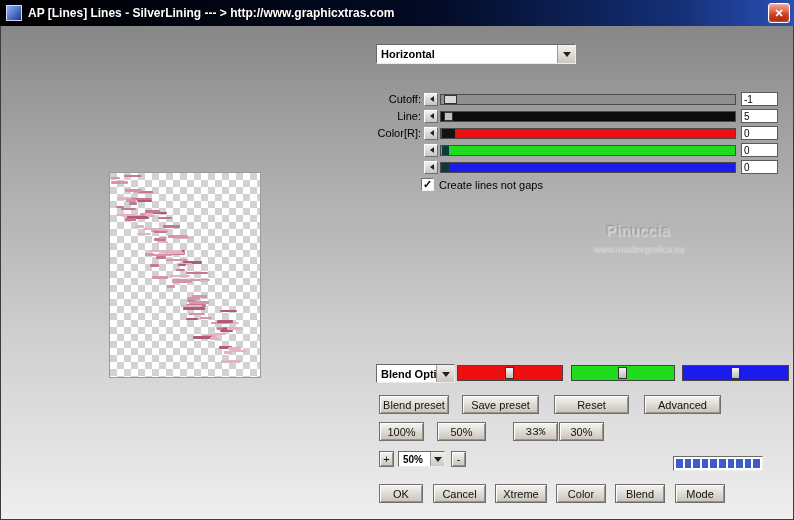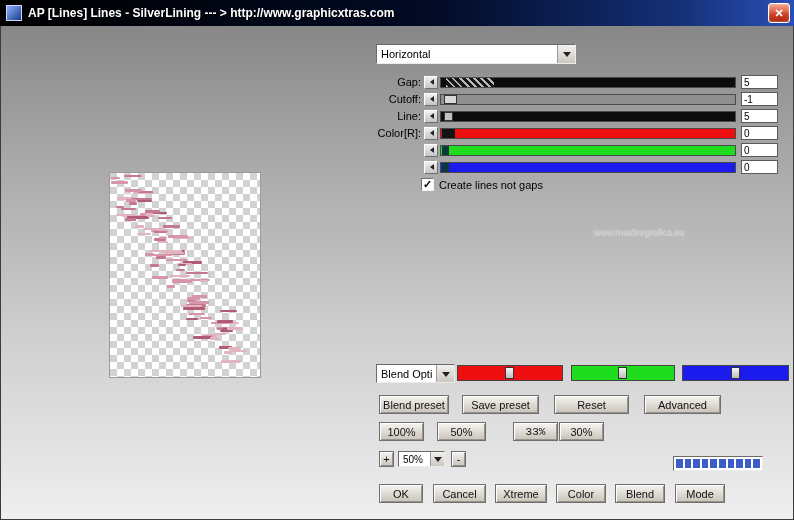--- a/index.html
+++ b/index.html
@@ -24,21 +24,21 @@
     border-left:1px solid #3c3c3c;border-right:1px solid #3c3c3c;border-bottom:1px solid #3c3c3c;}
 
   
   .preview{position:absolute;left:108px;top:146px;width:150px;height:204px;
     background:repeating-conic-gradient(#ffffff 0% 25%, #d2d2d2 0% 50%);background-size:14px 14px;
     border:1px solid #9a9a9a;overflow:hidden;}
   .dash{position:absolute;border-radius:1px;}
 
   
   .combo{position:absolute;background:#fff;box-sizing:border-box;display:flex;align-items:center;
-    border:1px solid;border-color:#6a6a6a #ececec #ececec #6a6a6a;font-size:11px;cursor:pointer;}
+    border:1px solid;border-color:#6a6a6a #ececec #ececec #6a6a6a;font-size:11px;cursor:pointer;font-weight:bold;}
   .combo .ctext{flex:1;padding-left:4px;white-space:nowrap;overflow:hidden;color:#000;}
   .combo .cbtn{width:17px;align-self:stretch;flex:0 0 auto;
     background:linear-gradient(180deg,#f3f1ed,#ccc8c0);border-left:1px solid #9a9a9a;
     display:flex;align-items:center;justify-content:center;}
   .combo .cbtn::after{content:"";width:0;height:0;border:4px solid transparent;border-top:5px solid #222;margin-top:5px;}
 
   
   .srow{position:absolute;left:368px;width:410px;height:14px;display:flex;align-items:center;}
   .slabel{width:52px;text-align:right;font-size:11px;color:#000;flex:0 0 auto;padding-right:2px;}
   .sbtn{width:14px;height:13px;box-sizing:border-box;flex:0 0 auto;margin-left:1px;
@@ -195,30 +195,20 @@
         <div class="dash" style="left: 110px; top: 157px; width: 13px; height: 2px; background: rgb(176, 90, 115);"></div>
         <div class="dash" style="left: 15px; top: 45px; width: 11px; height: 3px; background: rgb(196, 120, 143);"></div>
         <div class="dash" style="left: 71px; top: 132px; width: 21px; height: 2px; background: rgb(226, 180, 192);"></div>
       </div>
 
     <div class="combo" style="left:375px;top:18px;width:200px;height:20px;">
       <span class="ctext">Horizontal</span>
       <span class="cbtn"></span>
     </div>
 
-    <div class="srow" style="top:49px;">
-      <span class="slabel">Gap:</span>
-      <span class="sbtn">
-          <span class="arr-left"></span>
-        </span>
-      <div class="track" style="background: rgb(12, 12, 12);">
-          <div class="thumb thumb-gap"></div>
-        </div>
-      <div class="vbox">5</div>
-    </div>
 
     <div class="srow" style="top:66px;">
       <span class="slabel">Cutoff:</span>
       <span class="sbtn">
           <span class="arr-left"></span>
         </span>
       <div class="track" style="background: rgb(143, 143, 143);">
           <div class="thumb thumb-cutoff"></div>
         </div>
       <div class="vbox">-1</div>
@@ -269,20 +259,21 @@
     </div>
 
     <div class="cbrow">
       <span class="cb">
           <span>✓</span>
         </span>
       <span>Create lines not gaps</span>
     </div>
 
     <div class="wm">
+      <div class="wm1">Pinuccia</div>
       <div class="wm2">www.maidiregrafica.eu</div>
     </div>
 
     <div class="combo" style="left:375px;top:338px;width:79px;height:19px;">
       <span class="ctext">Blend Opti</span>
       <span class="cbtn"></span>
     </div>
     <div class="cslider" style="left: 456px; top: 339px; width: 106px; background: rgb(238, 16, 16);">
       <div class="cthumb"></div>
     </div>

